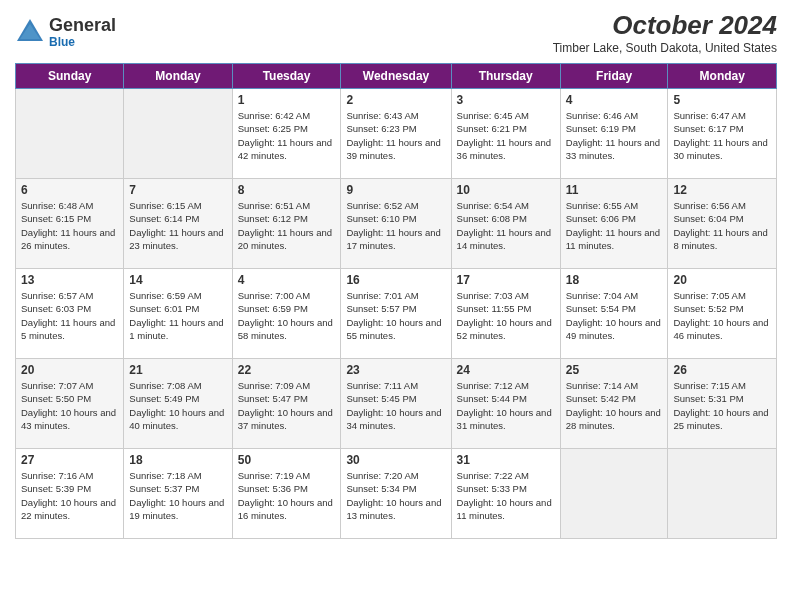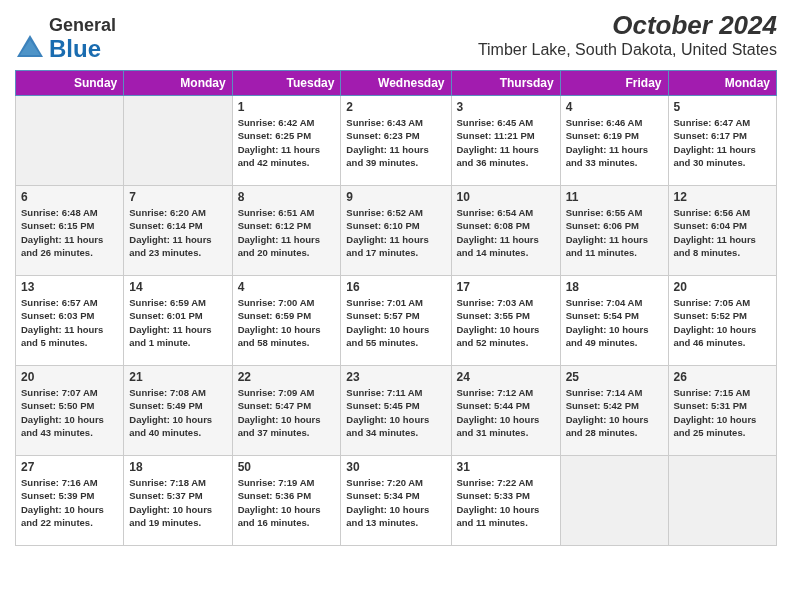--- a/index.html
+++ b/index.html
@@ -11,68 +11,68 @@
       padding: 10px 15px;
     }
     .header-area {
       display: flex;
       justify-content: space-between;
       align-items: flex-start;
       margin-bottom: 8px;
     }
     .logo {
       display: flex;
-      align-items: flex-end;
+      align-items: flex-start;
       margin-top: 6px;
     }
     .logo-text {
       display: flex;
       flex-direction: column;
       line-height: 1.1;
     }
     .logo-general {
       font-size: 18px;
       font-weight: bold;
       color: #333;
     }
     .logo-blue {
-      font-size: 24px;
+      font-size: 12px;
       font-weight: bold;
       color: #1a6cb0;
     }
     .logo-icon {
       width: 30px;
       height: 30px;
       margin-right: 4px;
     }
     .title-area {
       text-align: right;
     }
     .month-title {
       font-size: 26px;
       font-weight: bold;
       color: #333;
       font-style: italic;
     }
     .subtitle {
-      font-size: 16px;
+      font-size: 12px;
       color: #333;
     }
     .calendar {
       width: 100%;
       border-collapse: collapse;
       border: 1px solid #ccc;
     }
     .calendar th {
-      background-color: #a21caf;
+      background-color: #701a75;
       color: #fff;
       font-size: 12px;
       font-weight: bold;
       padding: 5px 6px;
-      text-align: right;
+      text-align: center;
       border: 1px solid #5a8ec0;
     }
     .calendar td {
       border: 1px solid #ccc;
       vertical-align: top;
       padding: 4px 5px;
       width: 113px;
       height: 90px;
       font-size: 10px;
       color: #333;
@@ -88,21 +88,20 @@
       font-size: 12px;
       font-weight: bold;
       display: block;
       margin-bottom: 2px;
       color: #333;
     }
     .day-info {
       font-size: 9.5px;
       line-height: 1.4;
       color: #333;
-      font-weight: bold;
     }
     .empty-cell {
       background: #f0f0f0 !important;
     }
   </style>
 </head>
 <body>
 
 <div class="header-area">
   <div class="logo">
@@ -145,21 +144,21 @@
         </td>
         <td>
           <span class="day-number">2</span>
           <div class="day-info">Sunrise: 6:43 AM
 Sunset: 6:23 PM
 Daylight: 11 hours and 39 minutes.</div>
         </td>
         <td>
           <span class="day-number">3</span>
           <div class="day-info">Sunrise: 6:45 AM
-Sunset: 11:21 PM
+Sunset: 6:21 PM
 Daylight: 11 hours and 36 minutes.</div>
         </td>
         <td>
           <span class="day-number">4</span>
           <div class="day-info">Sunrise: 6:46 AM
 Sunset: 6:19 PM
 Daylight: 11 hours and 33 minutes.</div>
         </td>
         <td>
           <span class="day-number">5</span>
@@ -170,21 +169,21 @@
       </tr>
       <tr>
         <td>
           <span class="day-number">6</span>
           <div class="day-info">Sunrise: 6:48 AM
 Sunset: 6:15 PM
 Daylight: 11 hours and 26 minutes.</div>
         </td>
         <td>
           <span class="day-number">7</span>
-          <div class="day-info">Sunrise: 6:20 AM
+          <div class="day-info">Sunrise: 6:15 AM
 Sunset: 6:14 PM
 Daylight: 11 hours and 23 minutes.</div>
         </td>
         <td>
           <span class="day-number">8</span>
           <div class="day-info">Sunrise: 6:51 AM
 Sunset: 6:12 PM
 Daylight: 11 hours and 20 minutes.</div>
         </td>
         <td>
@@ -233,21 +232,21 @@
         </td>
         <td>
           <span class="day-number">16</span>
           <div class="day-info">Sunrise: 7:01 AM
 Sunset: 5:57 PM
 Daylight: 10 hours and 55 minutes.</div>
         </td>
         <td>
           <span class="day-number">17</span>
           <div class="day-info">Sunrise: 7:03 AM
-Sunset: 3:55 PM
+Sunset: 11:55 PM
 Daylight: 10 hours and 52 minutes.</div>
         </td>
         <td>
           <span class="day-number">18</span>
           <div class="day-info">Sunrise: 7:04 AM
 Sunset: 5:54 PM
 Daylight: 10 hours and 49 minutes.</div>
         </td>
         <td>
           <span class="day-number">20</span>

